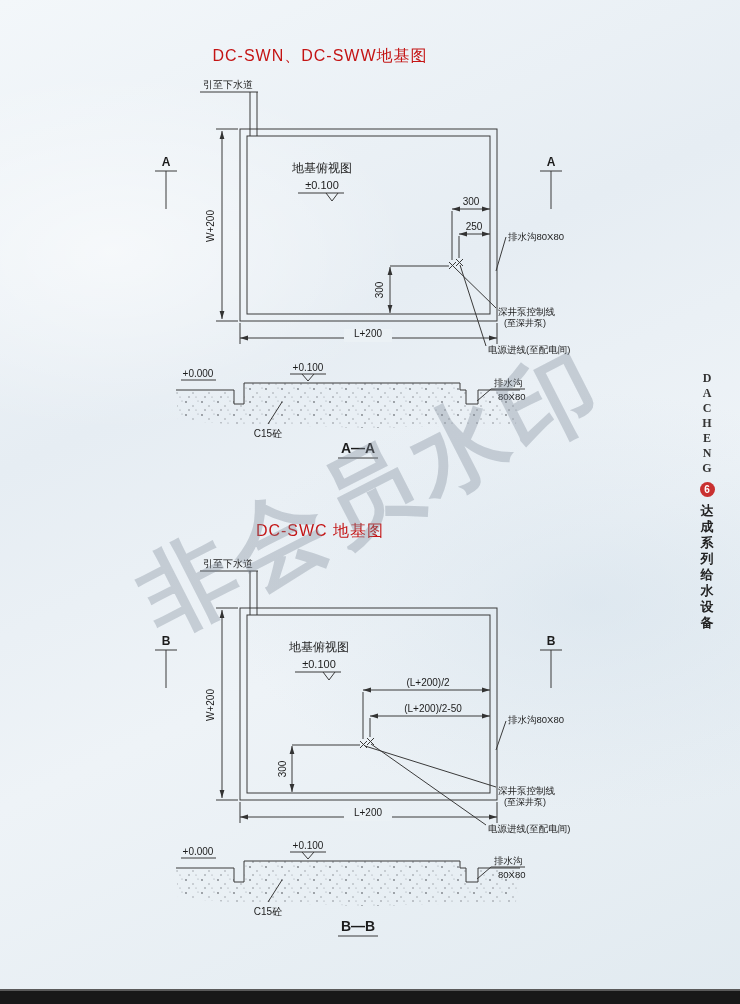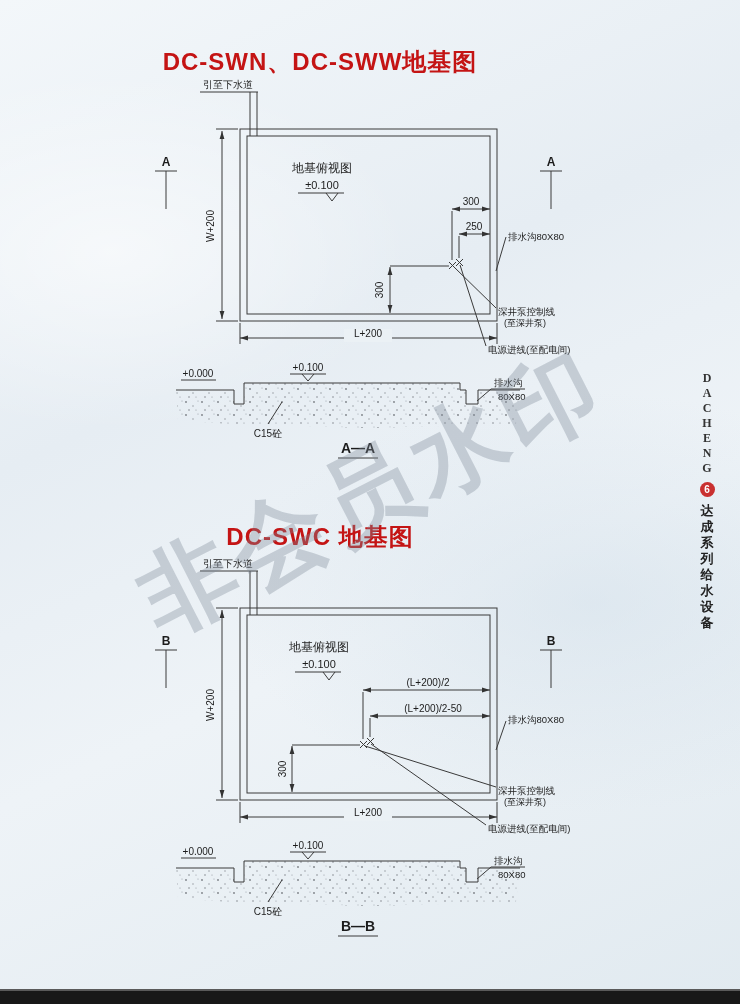--- a/index.html
+++ b/index.html
@@ -8,21 +8,21 @@
     position:relative; overflow:hidden;
     font-family:"Liberation Sans","DejaVu Sans",sans-serif;
     background:
       radial-gradient(ellipse 500px 300px at 15% 25%, rgba(255,255,255,0.55), rgba(255,255,255,0) 60%),
       radial-gradient(ellipse 600px 350px at 80% 60%, rgba(208,222,233,0.5), rgba(208,222,233,0) 60%),
       linear-gradient(155deg,#f3f7fa 0%,#e6edf3 35%,#eef3f7 60%,#e1eaf0 100%);
   }
   .abs { position:absolute; }
   .title {
     left:0; width:640px; text-align:center;
-    color:#c41414; font-weight:bold; font-size:24px; letter-spacing:1px;
+    color:#c41414; font-weight:normal; font-size:16px; letter-spacing:1px;
     z-index:3;
   }
   svg { z-index:2; }
   svg text { font-family:"Liberation Sans","DejaVu Sans",sans-serif; fill:#1c1c1c; stroke:none; }
   .watermark {
     left:40px; top:430px; width:660px; height:120px; text-align:center;
     transform:rotate(-27deg);
     font-size:95px; font-weight:bold; white-space:nowrap;
     color:rgba(125,138,152,0.35); letter-spacing:6px;
     pointer-events:none; z-index:9;

